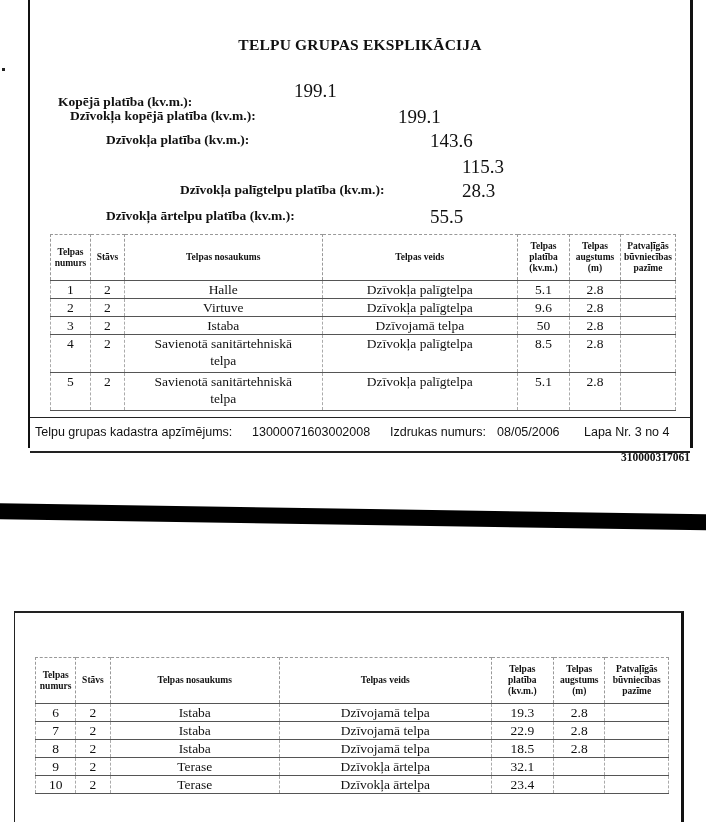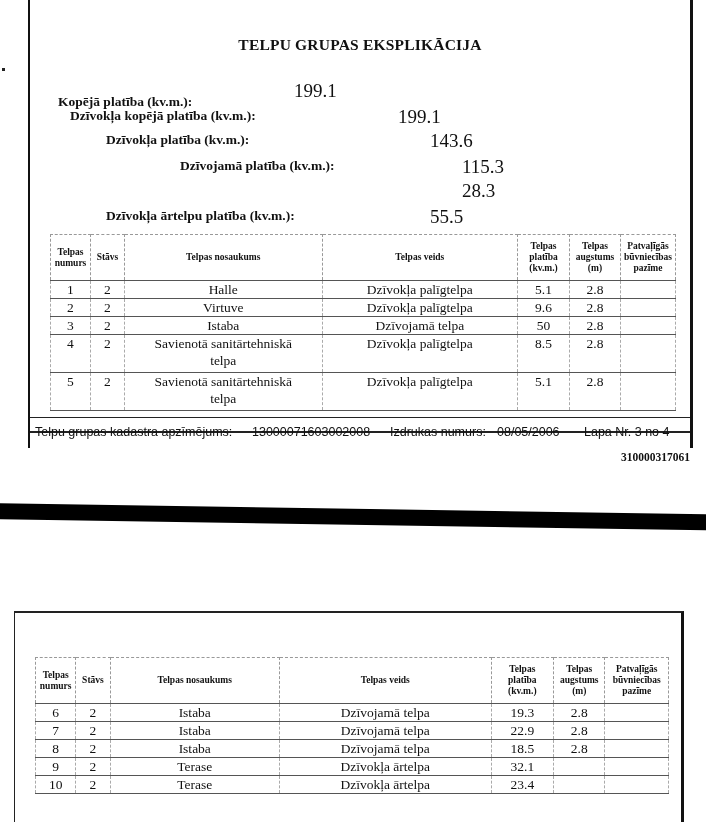--- a/index.html
+++ b/index.html
@@ -29,21 +29,21 @@
       font-size:9.5px; font-weight:bold; line-height:11px;
       border:1px dashed #999; padding:2px 2px; text-align:center; vertical-align:middle;
     }
     table.expl td {
       font-size:13.5px; line-height:17px; border-left:1px dashed #aaa; border-right:1px dashed #aaa;
       border-bottom:1.5px solid #555; padding:0 2px; text-align:center; vertical-align:top;
     }
     table.expl thead tr th { border-bottom:1.5px solid #555; }
 
     .footer-box {
-      position:absolute; left:0; top:419px; width:100%; height:16px;
+      position:absolute; left:0; top:419px; width:100%; height:36px;
       border-top:1.5px solid #222; border-bottom:2px solid #222;
       box-sizing:border-box;
       font-family:"Liberation Sans", "DejaVu Sans", sans-serif; font-size:12.5px;
     }
     .footer-box span { position:absolute; top:7px; white-space:nowrap; }
     .docnum {
       position:absolute; right:16px; top:451px; font-size:11.5px; font-weight:bold;
     }
     .black-bar {
       position:absolute; left:-10px; top:503px; width:730px; height:16px; background:#000;
@@ -65,23 +65,23 @@
 
   <div class="sum-row" style="left:28px;top:84px;margin-top:12px;">Kopējā platība (kv.m.):</div>
   <div class="sum-val" style="left:264px;top:82px;">199.1</div>
 
   <div class="sum-row" style="left:40px;top:110px;">Dzīvokļa kopējā platība (kv.m.):</div>
   <div class="sum-val" style="left:368px;top:108px;">199.1</div>
 
   <div class="sum-row" style="left:76px;top:134px;">Dzīvokļa platība (kv.m.):</div>
   <div class="sum-val" style="left:400px;top:132px;">143.6</div>
 
-  <div class="sum-row" style="left:150px;top:160px;">Dzīvojamā platība (kv.m.):</div>
   <div class="sum-val" style="left:432px;top:158px;">115.3</div>
 
+  <div class="sum-row" style="left:150px;top:184px;">Dzīvokļa palīgtelpu platība (kv.m.):</div>
   <div class="sum-val" style="left:432px;top:182px;">28.3</div>
 
   <div class="sum-row" style="left:76px;top:210px;text-align:right;">Dzīvokļa ārtelpu platība (kv.m.):</div>
   <div class="sum-val" style="left:400px;top:208px;">55.5</div>
 
   <table class="expl" style="left:20px;top:236px;width:626px;">
     <colgroup>
       <col style="width:40px">
         <col style="width:34px">
         <col style="width:198px">

